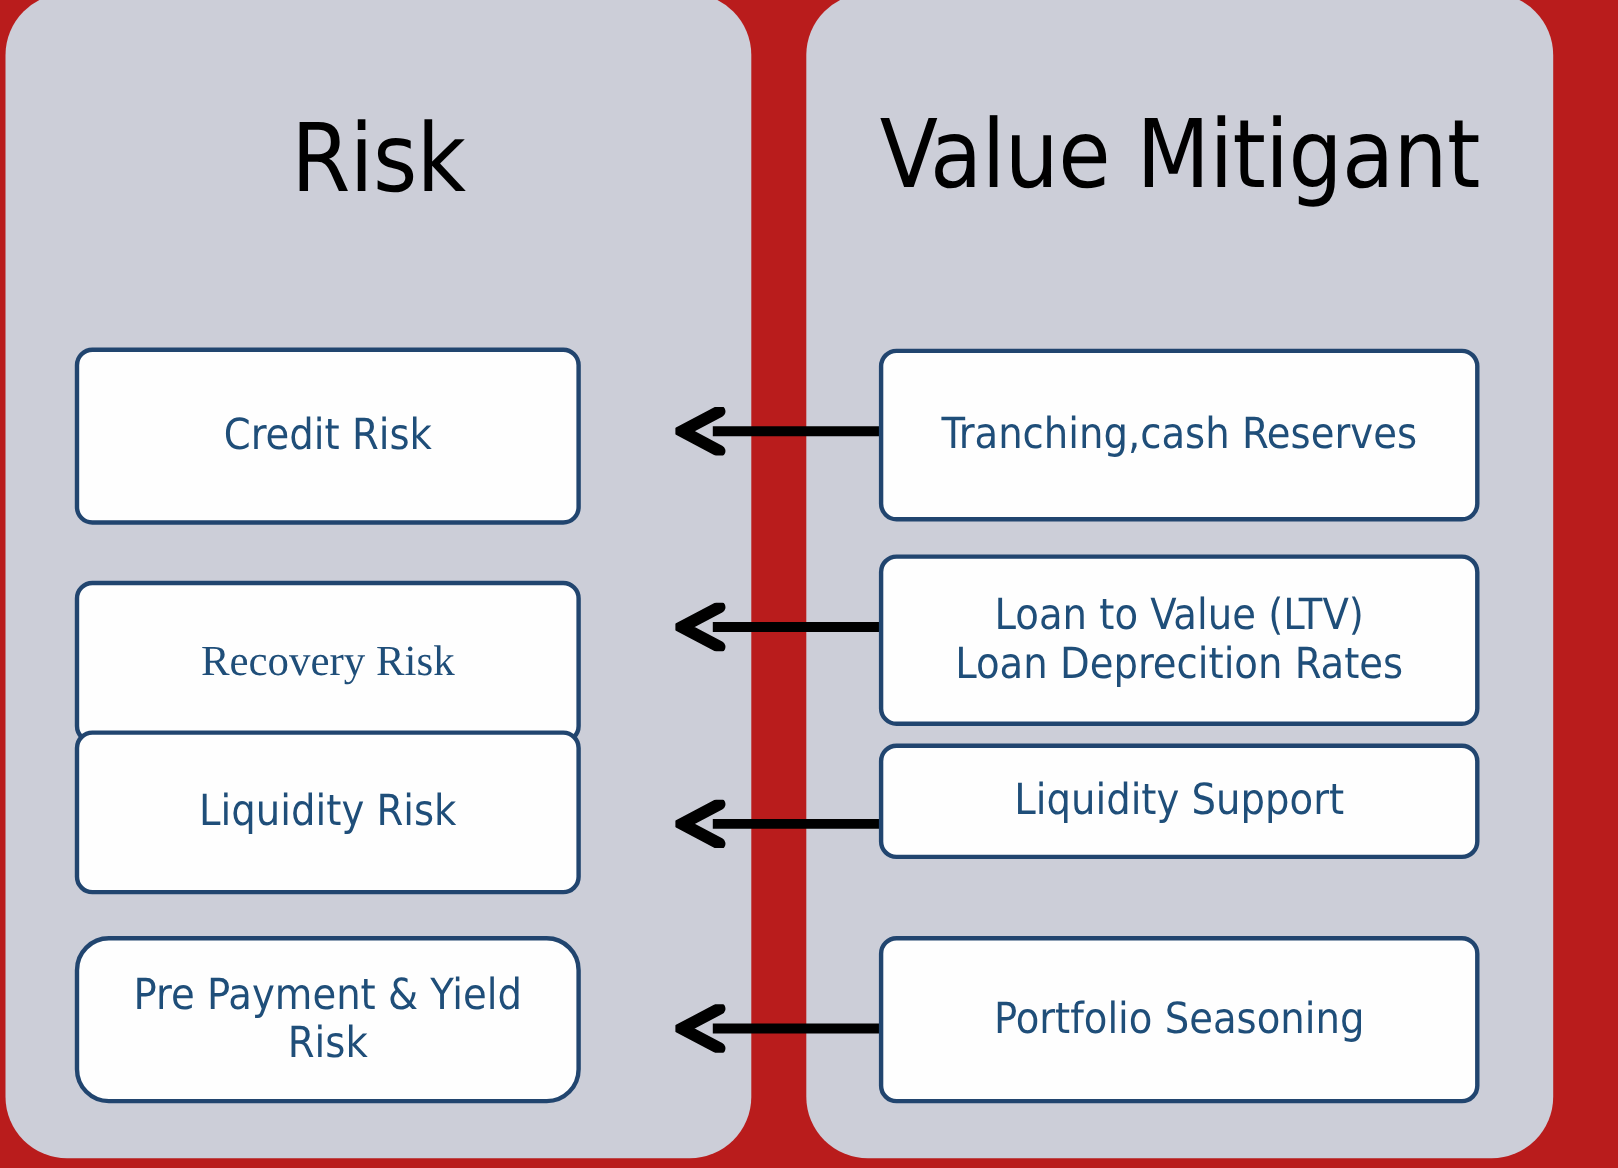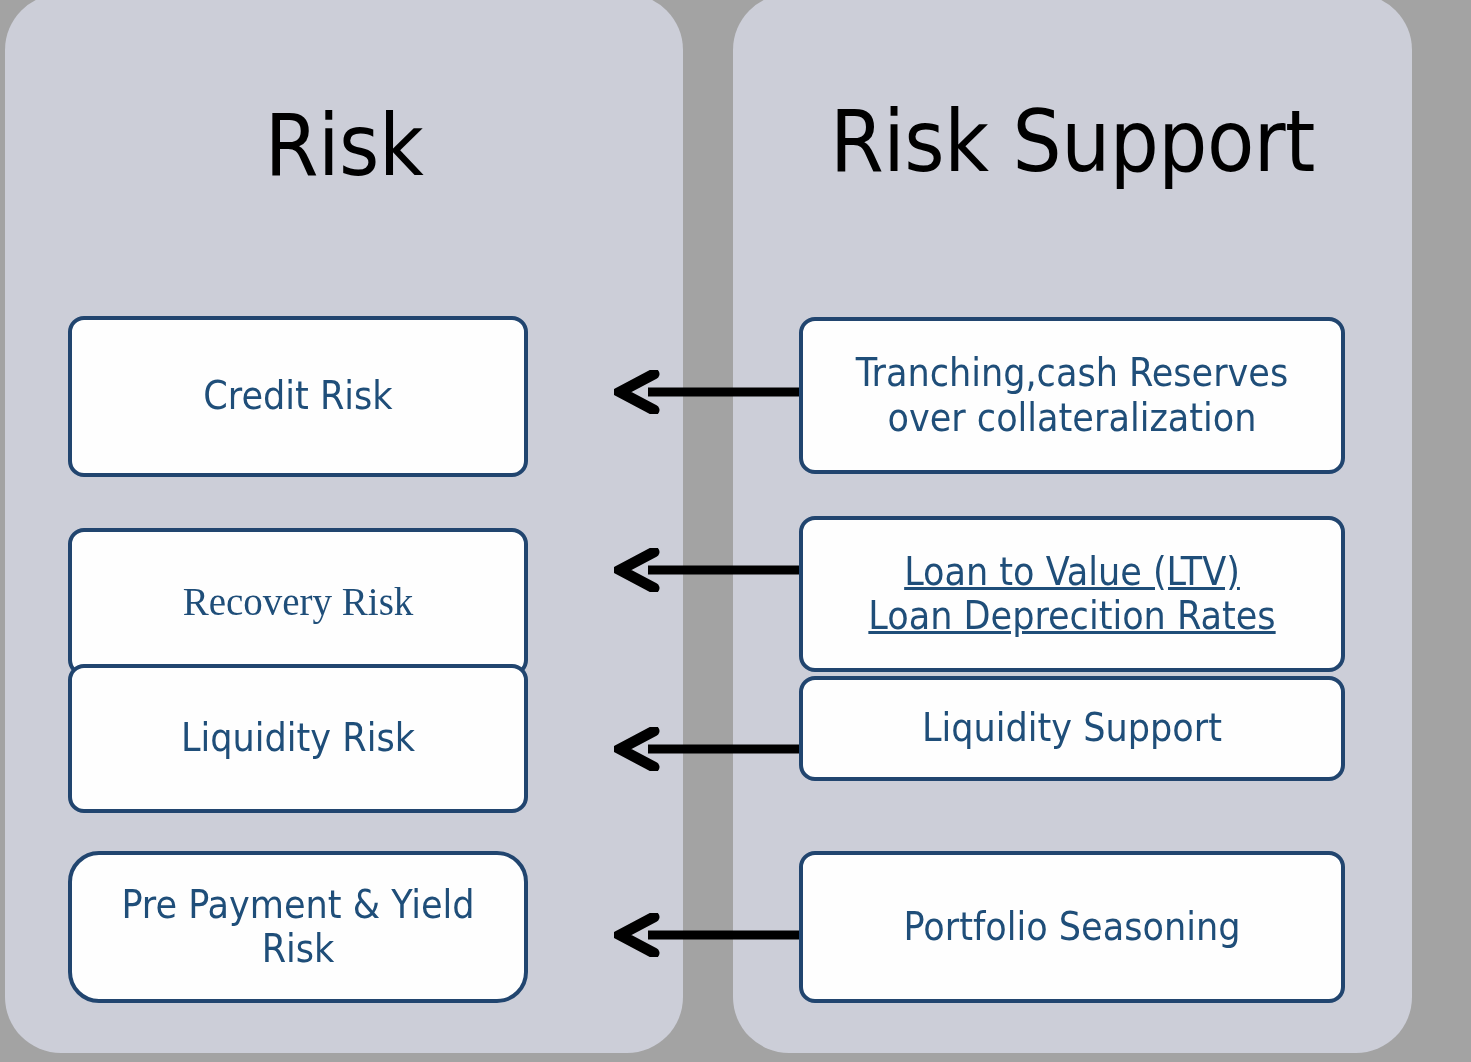--- a/index.html
+++ b/index.html
@@ -13,21 +13,21 @@
     position: relative;
     overflow: hidden;
     font-family: "Liberation Sans", sans-serif;
   }
 
   #canvas {
     position: absolute;
     left: 0; top: 0;
     width: 1471px;
     height: 1062px;
-    background: #a3a3a3;
+    background: #b91c1c;
   }
 
   
   .panel {
     position: absolute;
     background: #ccced8;
     border-radius: 56px;
   }
   #panel-risk {
     left: 5px;
@@ -85,21 +85,21 @@
   .risk-box  { left: 68px;  width: 460px; }
   
   .mit-box   { left: 799px; width: 546px; }
 
   .row-0 .risk-box { top: 316px;  height: 161px; }
   .row-1 .risk-box { top: 528px;  height: 148px; font-family: Liberation Serif, serif; }
   .row-2 .risk-box { top: 664px;  height: 149px; }
   .row-3 .risk-box { top: 851px;  height: 152px; border-radius: 31px; }
 
   .row-0 .mit-box  { top: 317px;  height: 157px; }
-  .row-1 .mit-box  { top: 516px;  height: 156px; text-decoration: underline; }
+  .row-1 .mit-box  { top: 504px;  height: 156px; }
   .row-2 .mit-box  { top: 676px;  height: 105px; }
   .row-3 .mit-box  { top: 851px;  height: 152px; }
 
   
   .arrow {
     position: absolute;
     left: 614px;
     width: 190px;
     height: 44px;
     pointer-events: none;
@@ -114,39 +114,38 @@
 </head>
 <body>
 
 <div id="canvas">
 
   <div class="panel" id="panel-risk">
     <div class="panel-title">Risk</div>
   </div>
 
   <div class="panel" id="panel-mitigant">
-    <div class="panel-title">Risk Support</div>
+    <div class="panel-title">Value Mitigant</div>
   </div>
 
   <div class="row row-0">
     <div class="node-box risk-box">
       <span class="label">Credit Risk</span>
     </div>
 
     <div class="arrow">
       <svg viewBox="0 0 190 44" preserveAspectRatio="none" aria-hidden="true">
         <line x1="188" y1="22" x2="34" y2="22" stroke="#000000" stroke-width="9"></line>
         <polyline points="40,4 6,22 40,40" fill="none" stroke="#000000" stroke-width="11" stroke-linecap="round" stroke-linejoin="miter"></polyline>
       </svg>
     </div>
 
     <div class="node-box mit-box">
       <span class="label">
         <span>Tranching,cash Reserves</span><br>
-        <span>over collateralization</span>
       </span>
     </div>
   </div>
 
   <div class="row row-1">
     <div class="node-box risk-box">
       <span class="label">Recovery Risk</span>
     </div>
 
     <div class="arrow">

